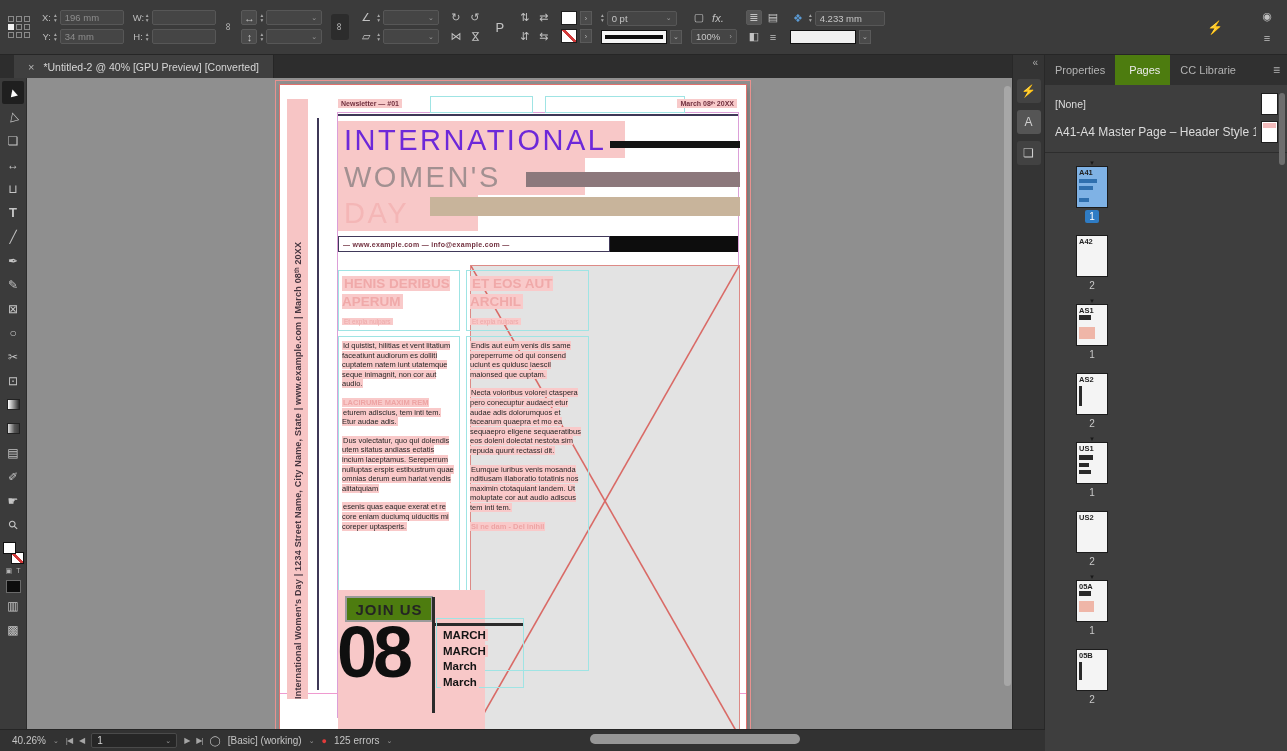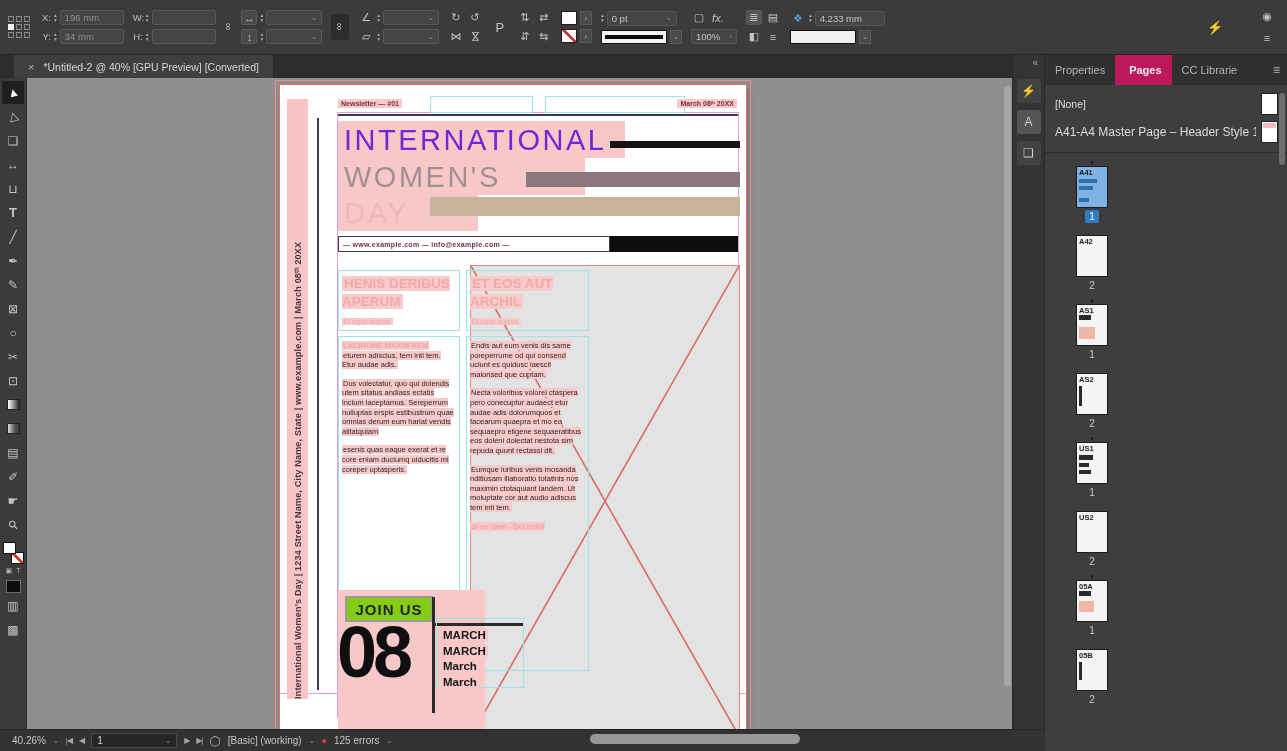--- a/index.html
+++ b/index.html
@@ -83,39 +83,39 @@
   .colhead{border:1px solid #9fe4e4;padding:3px 3px 2px;min-height:50px}
   .colhead .h{font-size:13.5px;line-height:14.5px;font-weight:bold;color:#f0a9a9;background:#f9caca;padding:0 2px;display:inline}
   .colsub{display:inline-block;font-size:6.5px;color:#eda8a8;background:#f9caca;margin-top:3px;padding:0 2px}
   .colbody{border:1px solid #9fe4e4;margin-top:5px;padding:4px 3px;font-size:7.5px;line-height:9.6px;color:#262626}
   .colbody.b1{height:257px}
   .colbody.b2{height:335px}
   .colbody p{margin:0 0 9px}
   .colbody p span{background:#f9c9c9;padding:0 1px}
   .colbody p.accent span{color:#eda4a4;font-weight:bold}
   .joinbg{position:absolute;left:58px;top:505px;width:147px;height:145px;background:#f8c8c8}
-  .joinbox{position:absolute;left:65px;top:511px;width:88px;height:26px;border:2px solid #9b9b9b;background:#84cc16;display:flex;align-items:center;justify-content:center;font-size:15px;font-weight:600;letter-spacing:1px;color:#242424}
+  .joinbox{position:absolute;left:65px;top:511px;width:88px;height:26px;border:2px solid #9b9b9b;background:#4d7c0f;display:flex;align-items:center;justify-content:center;font-size:15px;font-weight:600;letter-spacing:1px;color:#242424}
   .day{position:absolute;left:57px;top:517px;font-size:72px;font-weight:bold;color:#0f0f0f;letter-spacing:-4px;line-height:100px}
   .vline{position:absolute;left:152px;top:512px;width:3px;height:116px;background:#2b2b2b}
   .hline{position:absolute;left:152px;top:538px;width:92px;height:3px;background:#2b2b2b}
   .monthsfrm{position:absolute;left:156px;top:533px;width:88px;height:70px;border:1px solid #9fe4e4}
   .months{position:absolute;left:161px;top:543px;font-size:11.5px;line-height:15.5px;color:#141414}
   .months div span{background:#f8c8c8;padding:0 2px}
   .months div:nth-child(1) span,.months div:nth-child(2) span{font-weight:bold}
   .months div:nth-child(3) span,.months div:nth-child(4) span{font-weight:600}
   
   .cstrip{position:absolute;left:1012px;top:55px;width:33px;height:696px;background:#343434;border-left:1px solid #282828;border-right:1px solid #282828;display:flex;flex-direction:column;align-items:center;color:#bdbdbd;z-index:25}
   .cstrip .collapse{align-self:flex-end;font-size:10px;margin:2px 6px 4px 0;color:#a9a9a9}
   .cicon{width:24px;height:24px;margin-top:7px;background:#424242;border-radius:3px;display:flex;align-items:center;justify-content:center;font-size:12px;color:#cfcfcf}
   .cicon.hl{background:#555}
   
   .rpanel{position:absolute;left:1045px;top:55px;width:242px;height:696px;background:#3e3e3e;z-index:25}
   .rtabs{height:30px;background:#303030;display:flex;align-items:stretch;color:#b3b3b3;font-size:11px;position:relative}
   .rtab{display:flex;align-items:center;gap:4px;padding:0 10px;cursor:pointer}
-  .rtab.active{background:#be185d;color:#ececec;font-weight:bold}
+  .rtab.active{background:#4d7c0f;color:#ececec;font-weight:normal}
   .rtab .tchev{font-size:8px;color:#9a9a9a}
   .rmenu{position:absolute;right:7px;top:8px;color:#b5b5b5;font-size:12px}
   .masters{padding:5px 0 6px;border-bottom:1px solid #2d2d2d}
   .mrow{display:flex;align-items:center;justify-content:space-between;padding:4px 10px;color:#dcdcdc;font-size:10.5px}
   .mrow .mlabel{white-space:nowrap;overflow:hidden}
   .mthumb{width:15px;height:20px;background:#fff;box-shadow:0 0 0 1px #1e1e1e;flex:none;margin-left:6px;position:relative}
   .mthumb.deco:after{content:"";position:absolute;left:1px;top:1px;right:1px;height:5px;background:#f3bcbc}
   .plist{padding:6px 0 0 16px}
   .pitem{width:62px;display:flex;flex-direction:column;align-items:center;margin-bottom:5px}
   .pmarker{height:8px;font-size:7px;color:#191919;line-height:8px}
@@ -461,20 +461,21 @@
           <line x1="0" y1="472" x2="270" y2="0" stroke="#d96a66" stroke-width="1.6"></line>
         </svg>
       </div>
 
       <div class="col col1">
         <div class="colhead">
           <span class="h">HENIS DERIBUS APERUM</span><br>
           <span class="colsub">Et expla nulpars</span>
         </div>
         <div class="colbody b1">
+          <p><span>Id quistist, hilitias et vent litatium faceatiunt audiorum es dolliti cuptatem natem iunt utatemque seque inimagnit, non cor aut audio.</span></p>
           <p class="accent" style="margin-bottom:0"><span>LACIRUME MAXIM REM</span></p>
           <p><span>eturem adiscius, tem inti tem. Etur audae adis.</span></p>
           <p><span>Dus volectatur, quo qui dolendis utem sitatus andiass ectatis incium laceptamus. Sereperrum nulluptas erspis estibustrum quae omnias derum eum hariat vendis alitatquiam</span></p>
           <p><span>esenis quas eaque exerat et re core eniam duciumq uiducitis mi coreper uptasperis.</span></p>
         </div>
       </div>
 
       <div class="col col2">
         <div class="colhead">
           <span class="h">ET EOS AUT ARCHIL</span><br>

